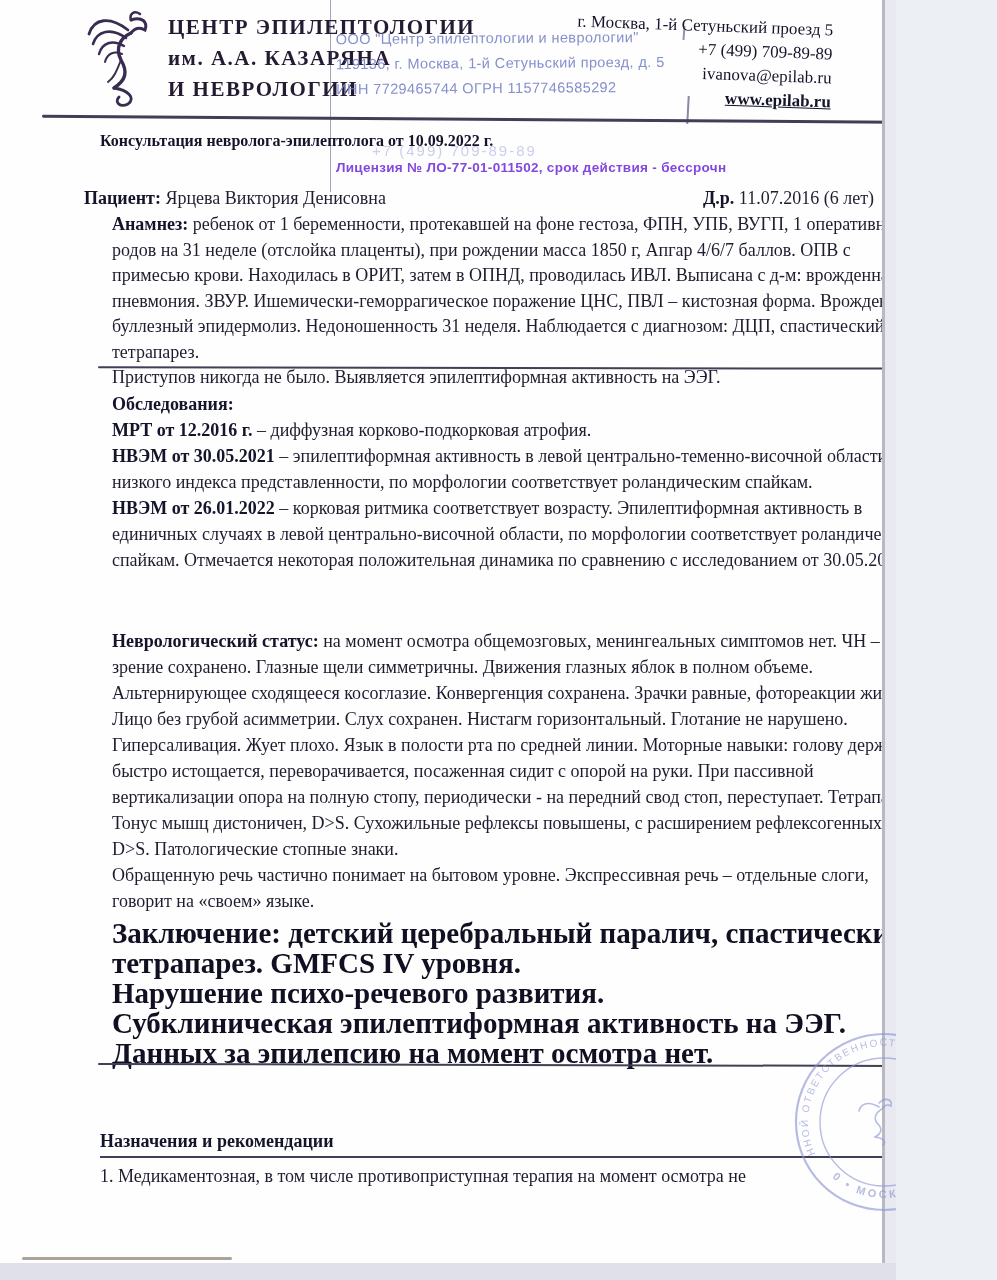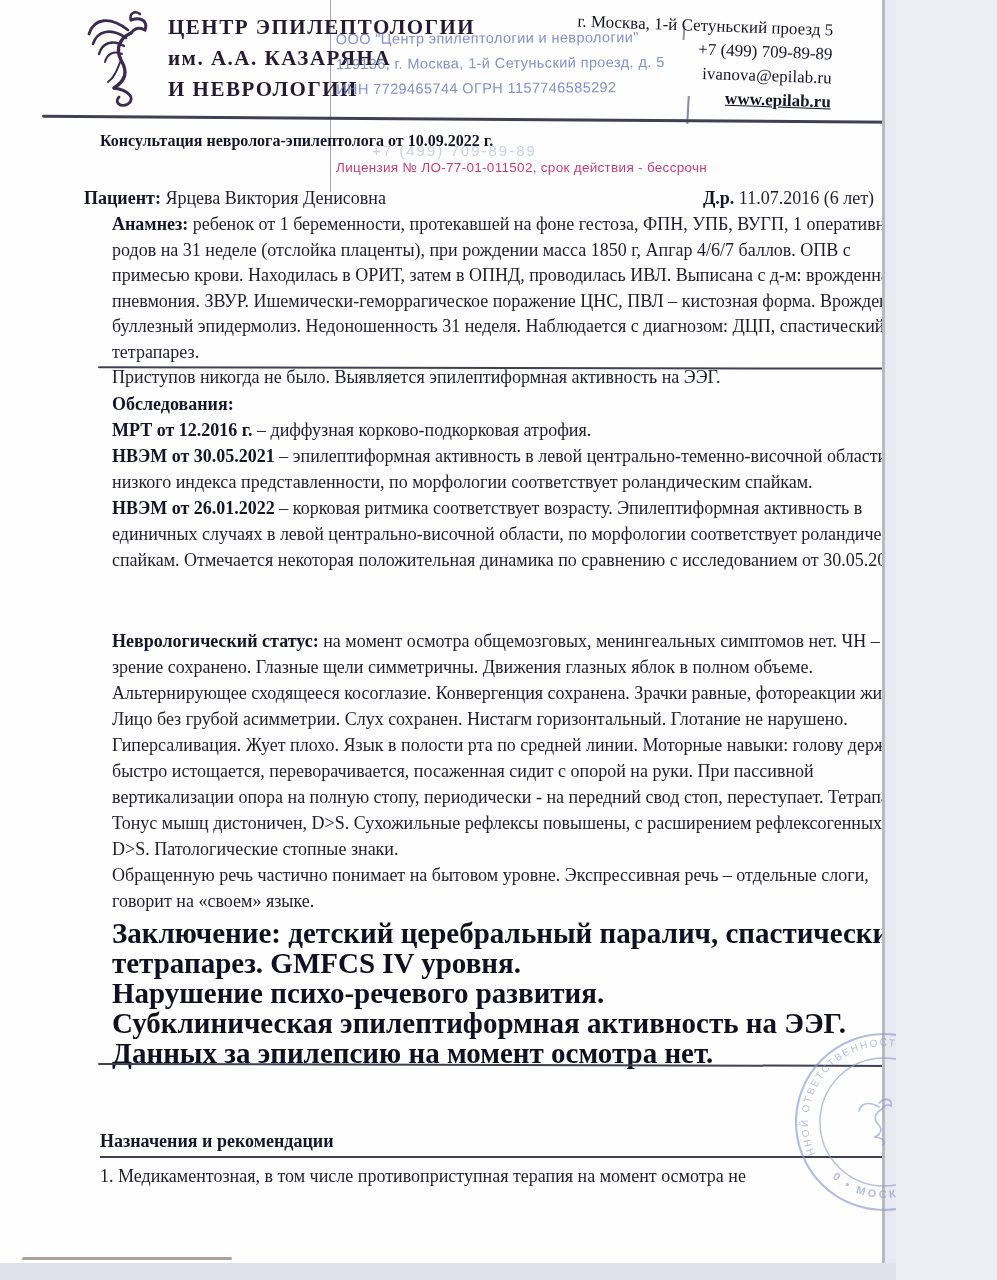--- a/index.html
+++ b/index.html
@@ -24,22 +24,22 @@
   .contact{position:absolute;right:64px;top:14px;text-align:right;
     font-size:17px;line-height:24px;color:#14142a;transform:rotate(2deg);}
   .contact .site{text-decoration:underline;font-weight:bold;}
   .stamp{position:absolute;left:336px;top:26px;
     font-family:"Liberation Sans", sans-serif;font-size:14.5px;line-height:25px;
     color:#7b86c8;letter-spacing:.4px;transform:rotate(-.4deg);opacity:.92;}
   .stamp-phone{position:absolute;left:372px;top:142px;z-index:0;
     font-family:"Liberation Sans", sans-serif;font-size:15px;color:#7f89cc;
     opacity:.4;letter-spacing:2px;filter:blur(.4px);}
   .stamp-license{position:absolute;left:336px;top:160px;
-    font-family:"Liberation Sans", sans-serif;font-size:13.5px;color:#be185d;
-    letter-spacing:.3px;opacity:.85;}
+    font-family:"Liberation Sans", sans-serif;font-size:13.5px;color:#6d28d9;
+    letter-spacing:.3px;opacity:.85;font-weight:bold;}
   .crease-v{position:absolute;left:330px;top:0;width:1px;height:192px;
     background:rgba(55,55,110,.45);}
   .mark1{position:absolute;left:683px;top:26px;width:2px;height:14px;
     background:rgba(40,40,90,.5);transform:rotate(4deg);}
   .mark2{position:absolute;left:687px;top:96px;width:2px;height:28px;
     background:rgba(40,40,90,.55);transform:rotate(3deg);}
   .header-rule{position:absolute;left:42px;top:118px;width:943px;height:2.5px;
     background:#3f3f55;transform:rotate(.4deg);border-radius:2px;}
   
   .title{position:absolute;left:100px;top:132px;width:812px;z-index:2;

